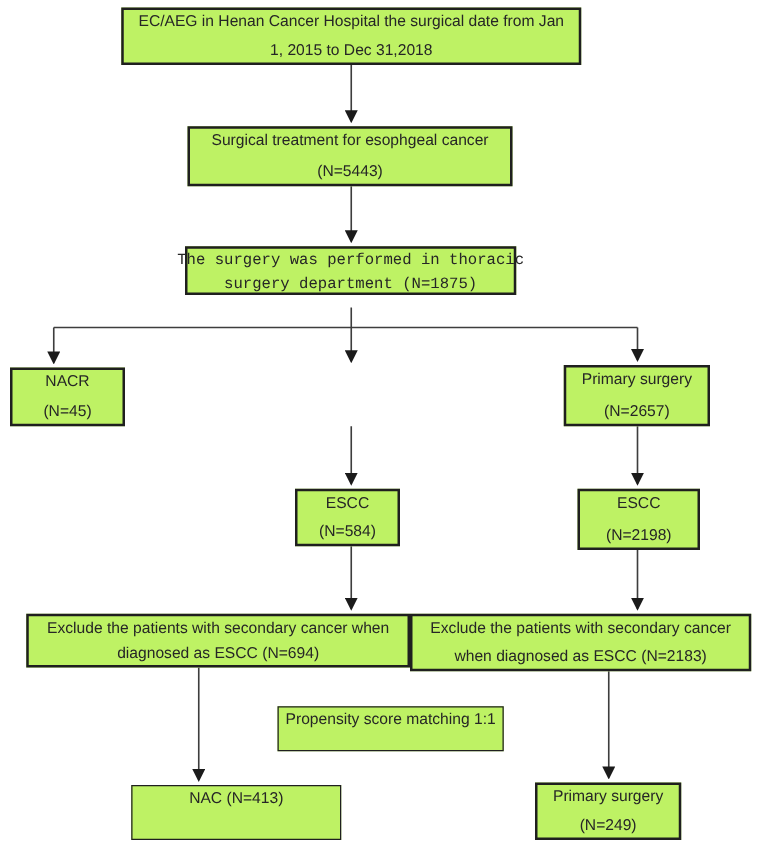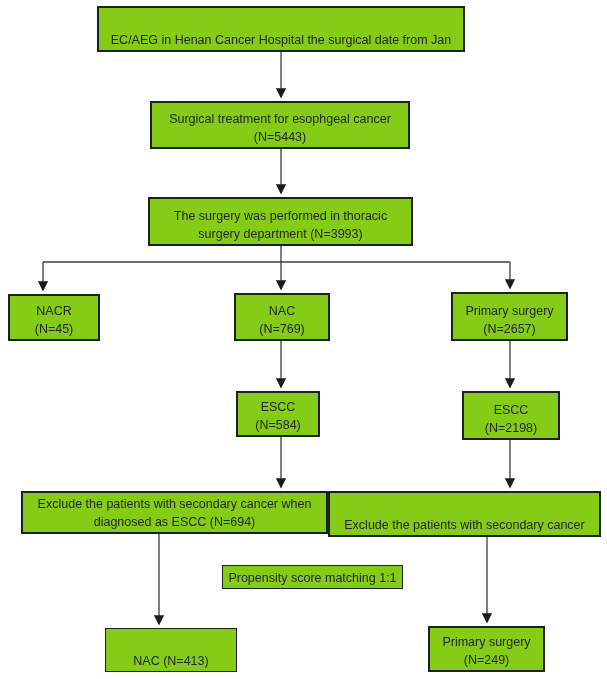--- a/index.html
+++ b/index.html
@@ -20,49 +20,49 @@
     position: absolute;
     left: 0;
     top: 0;
     width: 607px;
     height: 679px;
   }
   .node {
     position: absolute;
     box-sizing: border-box;
     border: 2px solid #1f1f1f;
-    background: #84cc16;
+    background: #bef264;
     display: flex;
     flex-direction: column;
     align-items: center;
-    justify-content: flex-end;
+    justify-content: space-between;
     text-align: center;
     font-size: 12.5px;
     line-height: 1.5;
   }
   .node .line {
     display: block;
     white-space: nowrap;
   }
   .node.thin {
     border-width: 1.5px;
   }
   
   #node-cohort          { left: 97px;  top: 6px;   width: 368px; height: 46px; }
   #node-surgical        { left: 150px; top: 101px; width: 260px; height: 48px; }
-  #node-thoracic        { left: 148px; top: 197px; width: 265px; height: 49px; }
+  #node-thoracic        { left: 148px; top: 197px; width: 265px; height: 39px; font-family: Liberation Mono, monospace; }
   #node-nacr            { left: 8px;   top: 294px; width: 92px;  height: 47px; }
   #node-nac             { left: 234px; top: 293px; width: 96px;  height: 48px; }
   #node-primary         { left: 451px; top: 292px; width: 117px; height: 49px; }
   #node-escc-nac        { left: 236px; top: 391px; width: 84px;  height: 46px; }
   #node-escc-primary    { left: 462px; top: 391px; width: 98px;  height: 49px; }
   #node-exclude-nac     { left: 21px;   top: 491px; width: 307px; height: 43px; }
   #node-exclude-primary { left: 328px; top: 491px; width: 273px; height: 46px; }
-  #node-psm             { left: 222px; top: 565px; width: 181px; height: 24px; }
-  #node-nac-matched     { left: 105px; top: 628px; width: 132px; height: 44px; }
+  #node-psm             { left: 222px; top: 565px; width: 181px; height: 36px; }
+  #node-nac-matched     { left: 105px; top: 628px; width: 168px; height: 44px; }
   #node-primary-matched { left: 428px; top: 626px; width: 117px; height: 46px; }
 </style>
 </head>
 <body>
 
 <div id="figure">
 
   <svg id="connectors" viewBox="0 0 607 679" xmlns="http://www.w3.org/2000/svg">
     <defs>
       <marker id="ah" viewBox="0 0 10 10" refX="8.5" refY="5" markerWidth="8" markerHeight="8" orient="auto">
@@ -91,41 +91,38 @@
       <line x1="510" y1="440" x2="510" y2="487" marker-end="url(#ah)"></line>
 
       <line x1="159" y1="534" x2="159" y2="624" marker-end="url(#ah)"></line>
 
       <line x1="487" y1="537" x2="487" y2="622" marker-end="url(#ah)"></line>
     </g>
   </svg>
 
   <div class="node" id="node-cohort">
     <span class="line">EC/AEG in Henan Cancer Hospital the surgical date from Jan</span>
+    <span class="line">1, 2015 to Dec 31,2018</span>
   </div>
 
   <div class="node" id="node-surgical">
     <span class="line">Surgical treatment for esophgeal cancer</span>
     <span class="line">(N=5443)</span>
   </div>
 
   <div class="node" id="node-thoracic">
     <span class="line">The surgery was performed in thoracic</span>
-    <span class="line">surgery department (N=3993)</span>
+    <span class="line">surgery department (N=1875)</span>
   </div>
 
   <div class="node" id="node-nacr">
     <span class="line">NACR</span>
     <span class="line">(N=45)</span>
   </div>
 
-  <div class="node" id="node-nac">
-    <span class="line">NAC</span>
-    <span class="line">(N=769)</span>
-  </div>
 
   <div class="node" id="node-primary">
     <span class="line">Primary surgery</span>
     <span class="line">(N=2657)</span>
   </div>
 
   <div class="node" id="node-escc-nac">
     <span class="line">ESCC</span>
     <span class="line">(N=584)</span>
   </div>
@@ -135,20 +132,21 @@
     <span class="line">(N=2198)</span>
   </div>
 
   <div class="node" id="node-exclude-nac">
     <span class="line">Exclude the patients with secondary cancer when</span>
     <span class="line">diagnosed as ESCC (N=694)</span>
   </div>
 
   <div class="node" id="node-exclude-primary">
     <span class="line">Exclude the patients with secondary cancer</span>
+    <span class="line">when diagnosed as ESCC (N=2183)</span>
   </div>
 
   <div class="node thin" id="node-psm">
     <span class="line">Propensity score matching 1:1</span>
   </div>
 
   <div class="node thin" id="node-nac-matched">
     <span class="line">NAC (N=413)</span>
   </div>
 

